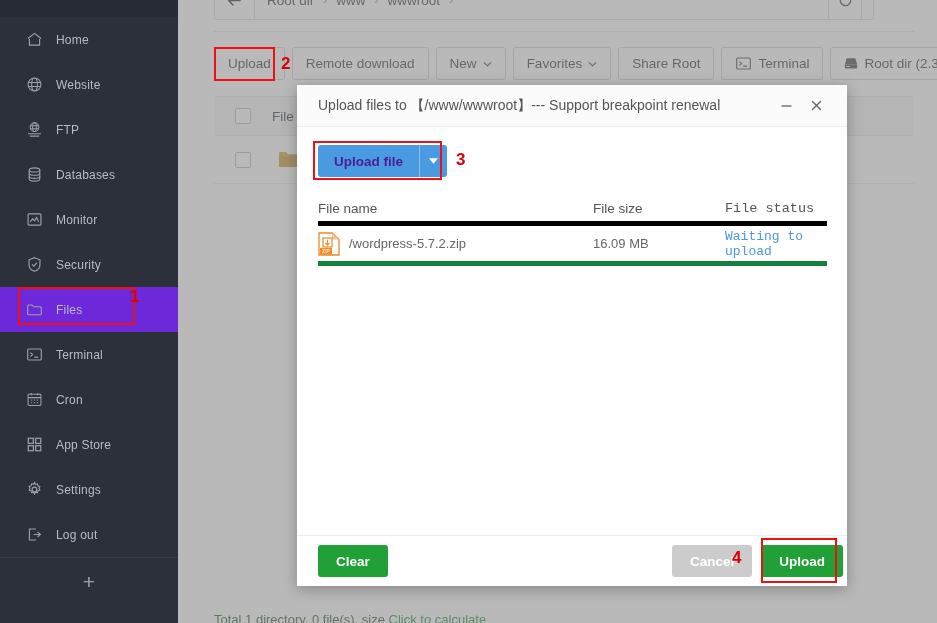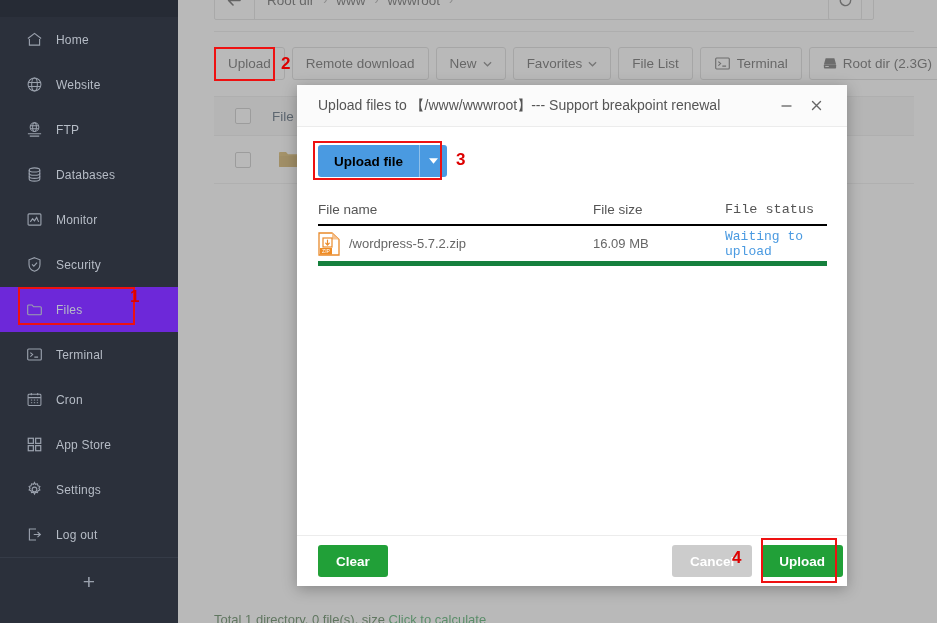--- a/index.html
+++ b/index.html
@@ -159,38 +159,38 @@
   #modal-body { padding: 18px 20px 0 21px; position: relative; }
   
   #upload-file-btn {
     display: inline-flex;
     height: 32px;
     border-radius: 3px;
     overflow: hidden;
   }
   #ufb-main {
     background: #4a9ae1;
-    color: #000000;
+    color: #4c1d95;
     font-size: 13.5px; font-weight: bold;
     padding: 0 16px;
     display: flex; align-items: center;
   }
   #ufb-caret {
     background: #4a9ae1;
     border-left: 1px solid #8fc0ea;
     width: 28px;
     display: flex; align-items: center; justify-content: center;
     color: #fff; font-size: 9px;
   }
   
   #list-head {
     margin-top: 18px;
     display: flex; align-items: center;
     height: 31px;
-    border-bottom: 2px solid #000000;
+    border-bottom: 5px solid #000000;
     font-size: 13.5px; color: #555;
   }
   .col-name { width: 275px; }
   .col-size { width: 132px; }
   .col-status { flex: 1; font-family: Liberation Mono, monospace; }
   #list-row {
     display: flex; align-items: center;
     height: 40px;
     border-bottom: 5px solid #15803d;
     font-size: 13px; color: #666;
@@ -400,21 +400,21 @@
               <path d="M1 1l4 4 4-4"></path>
             </svg></span>
         </div>
         <div class="tb-btn">
           <span>Favorites</span>
           <span class="tb-caret"><svg width="9" height="6" viewBox="0 0 10 6" fill="none" stroke="#6a6a6a" stroke-width="1.4">
               <path d="M1 1l4 4 4-4"></path>
             </svg></span>
         </div>
         <div class="tb-btn">
-          <span>File List</span>
+          <span>Share Root</span>
         </div>
         <div class="tb-btn">
           <span class="tb-icon">
             <svg width="17" height="17" viewBox="0 0 18 18" fill="none" stroke="currentColor" stroke-width="1.2">
               <rect x="1.8" y="3.2" width="14.4" height="11.6" rx="1"></rect>
               <path d="M4.6 7l2.4 2.1-2.4 2.1M8.8 11.8h4"></path>
             </svg>
           </span>
           <span>Terminal</span>
         </div>

